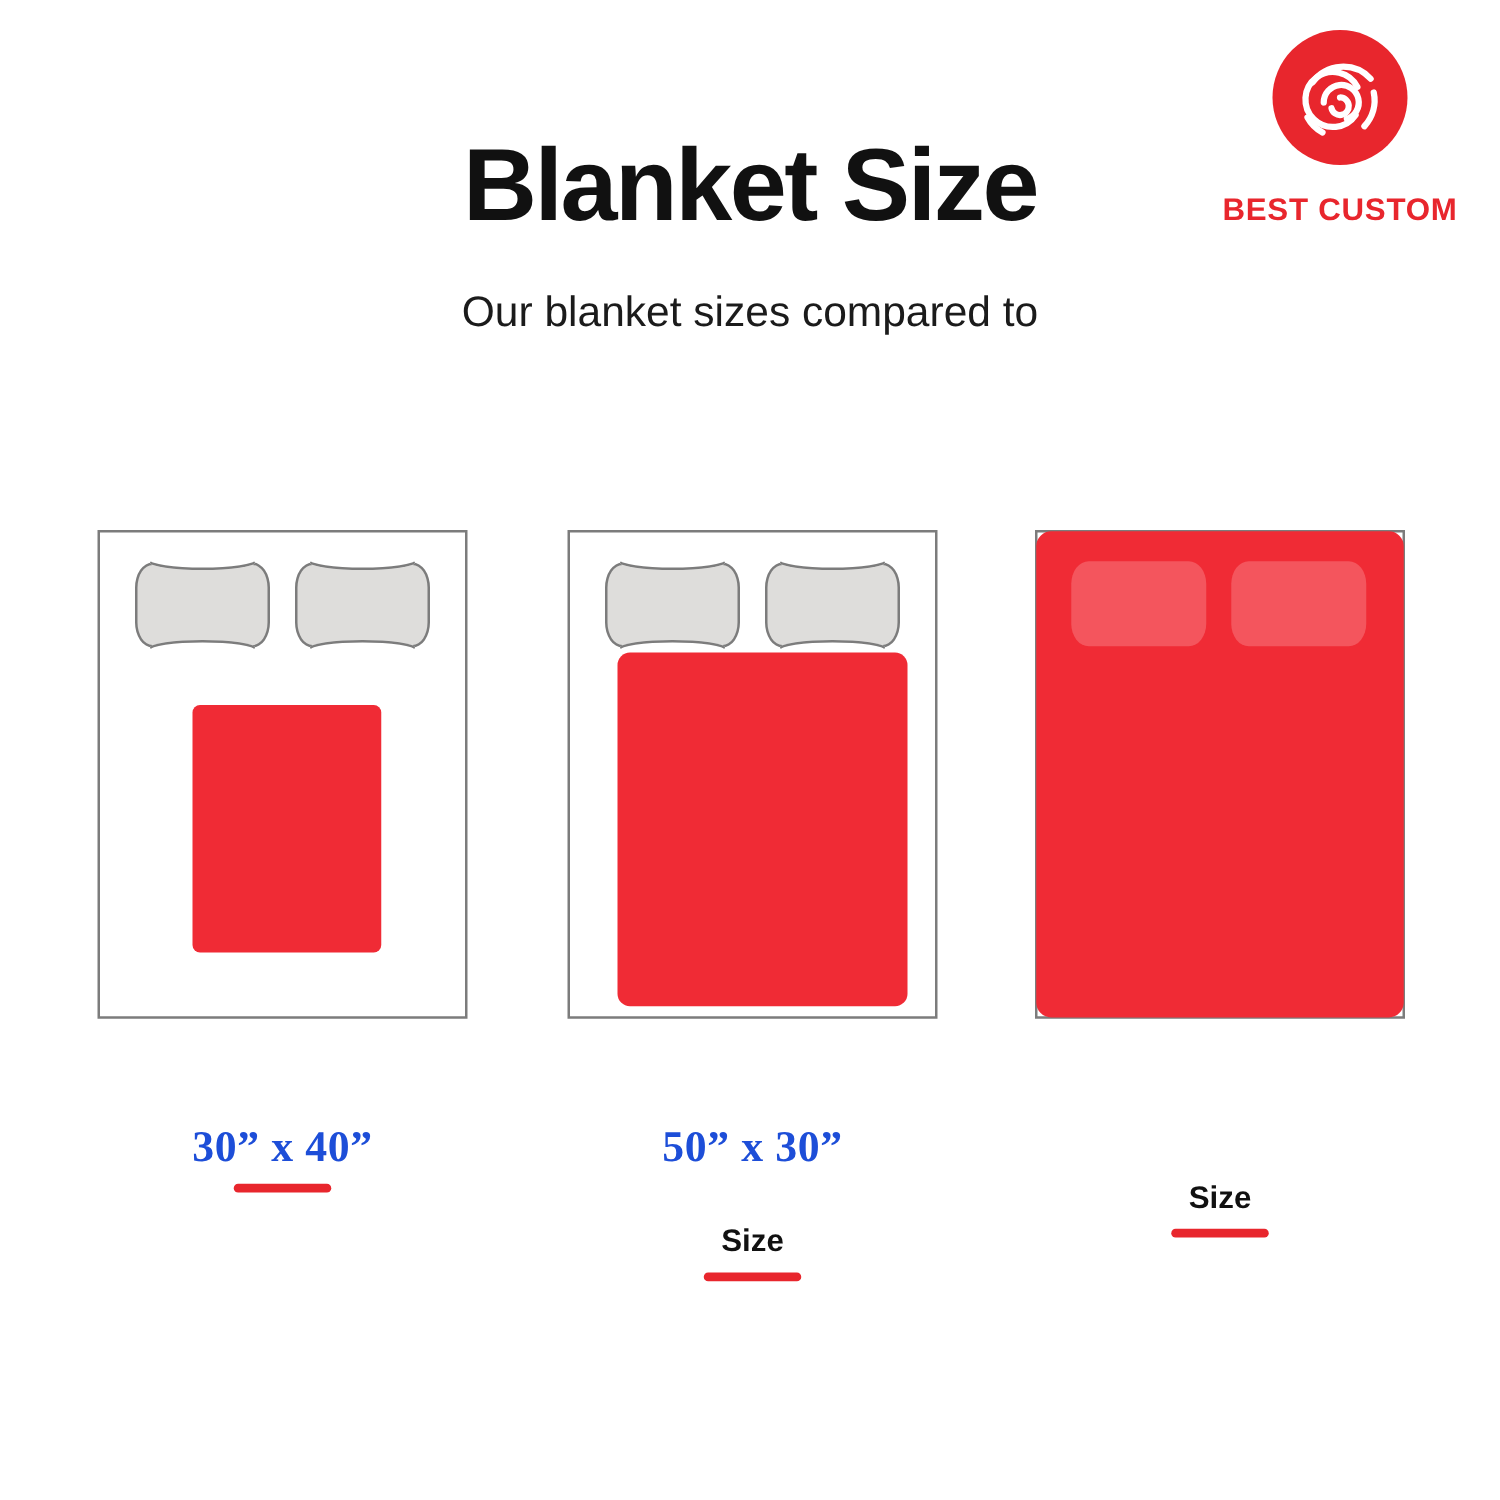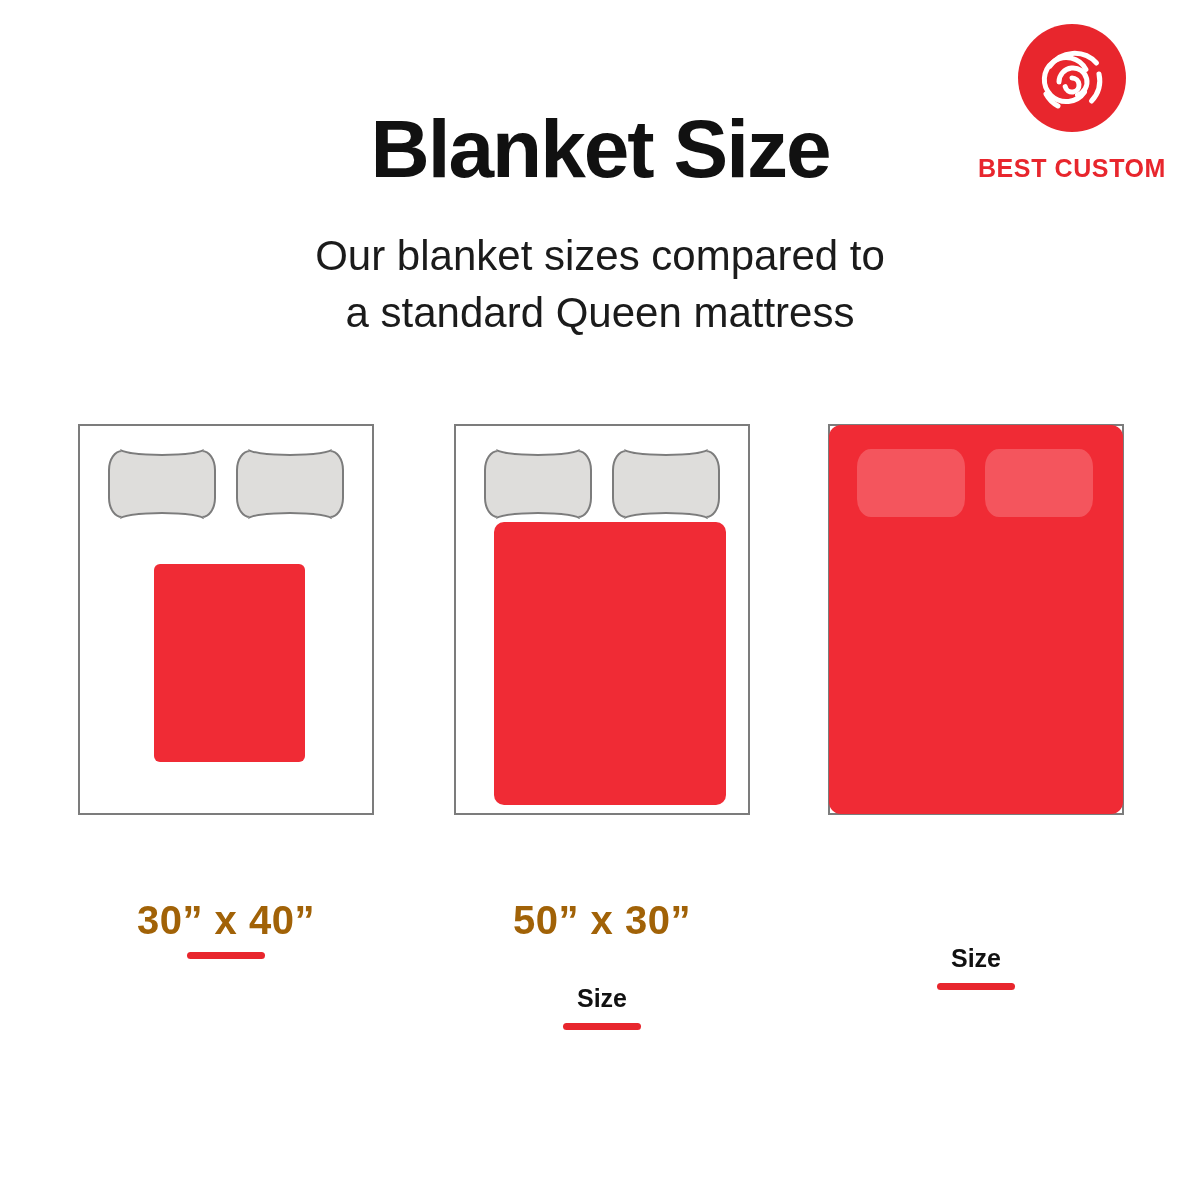--- a/index.html
+++ b/index.html
@@ -59,21 +59,21 @@
     line-height: 1;
   }
   .subtitle {
     position: absolute;
     top: 228px;
     left: 0;
     width: 1200px;
     text-align: center;
     font-family: "Liberation Sans", sans-serif;
     font-weight: 400;
-    font-size: 42px;
+    font-size: 34px;
     color: #1b1b1b;
     line-height: 1.35;
   }
   .subtitle .line {
     display: block;
   }
 
   
   .bed {
     position: absolute;
@@ -139,24 +139,24 @@
     position: absolute;
     top: 900px;
     width: 296px;
     text-align: center;
   }
   .caption-1 { left: 78px; }
   .caption-2 { left: 454px; }
   .caption-3 { left: 828px; }
 
   .dims {
-    font-family: Liberation Sans, sans-serif;
-    font-weight: bold;
-    font-size: 40px;
-    color: #a16207;
+    font-family: Liberation Serif, serif;
+    font-weight: bold;
+    font-size: 35px;
+    color: #1d4ed8;
     letter-spacing: 0.5px;
     line-height: 1;
   }
   .sizename {
     margin-top: 46px;
     font-family: "Liberation Sans", sans-serif;
     font-weight: bold;
     font-size: 25px;
     color: #111111;
     line-height: 1;
@@ -186,21 +186,20 @@
         <path d="M83 52 a30 30 0 0 1 -7.5 27"></path>
       </g>
     </svg>
     <div class="logo-word">BEST CUSTOM</div>
   </div>
 
   <div class="title">Blanket Size</div>
 
   <div class="subtitle">
     <span class="line">Our blanket sizes compared to</span>
-    <span class="line">a standard Queen mattress</span>
   </div>
 
   <div class="bed bed-1">
     <div class="pillow left"></div>
     <div class="pillow right"></div>
     <div class="blanket blanket-baby"></div>
   </div>
 
   <div class="bed bed-2">
     <div class="pillow left"></div>

